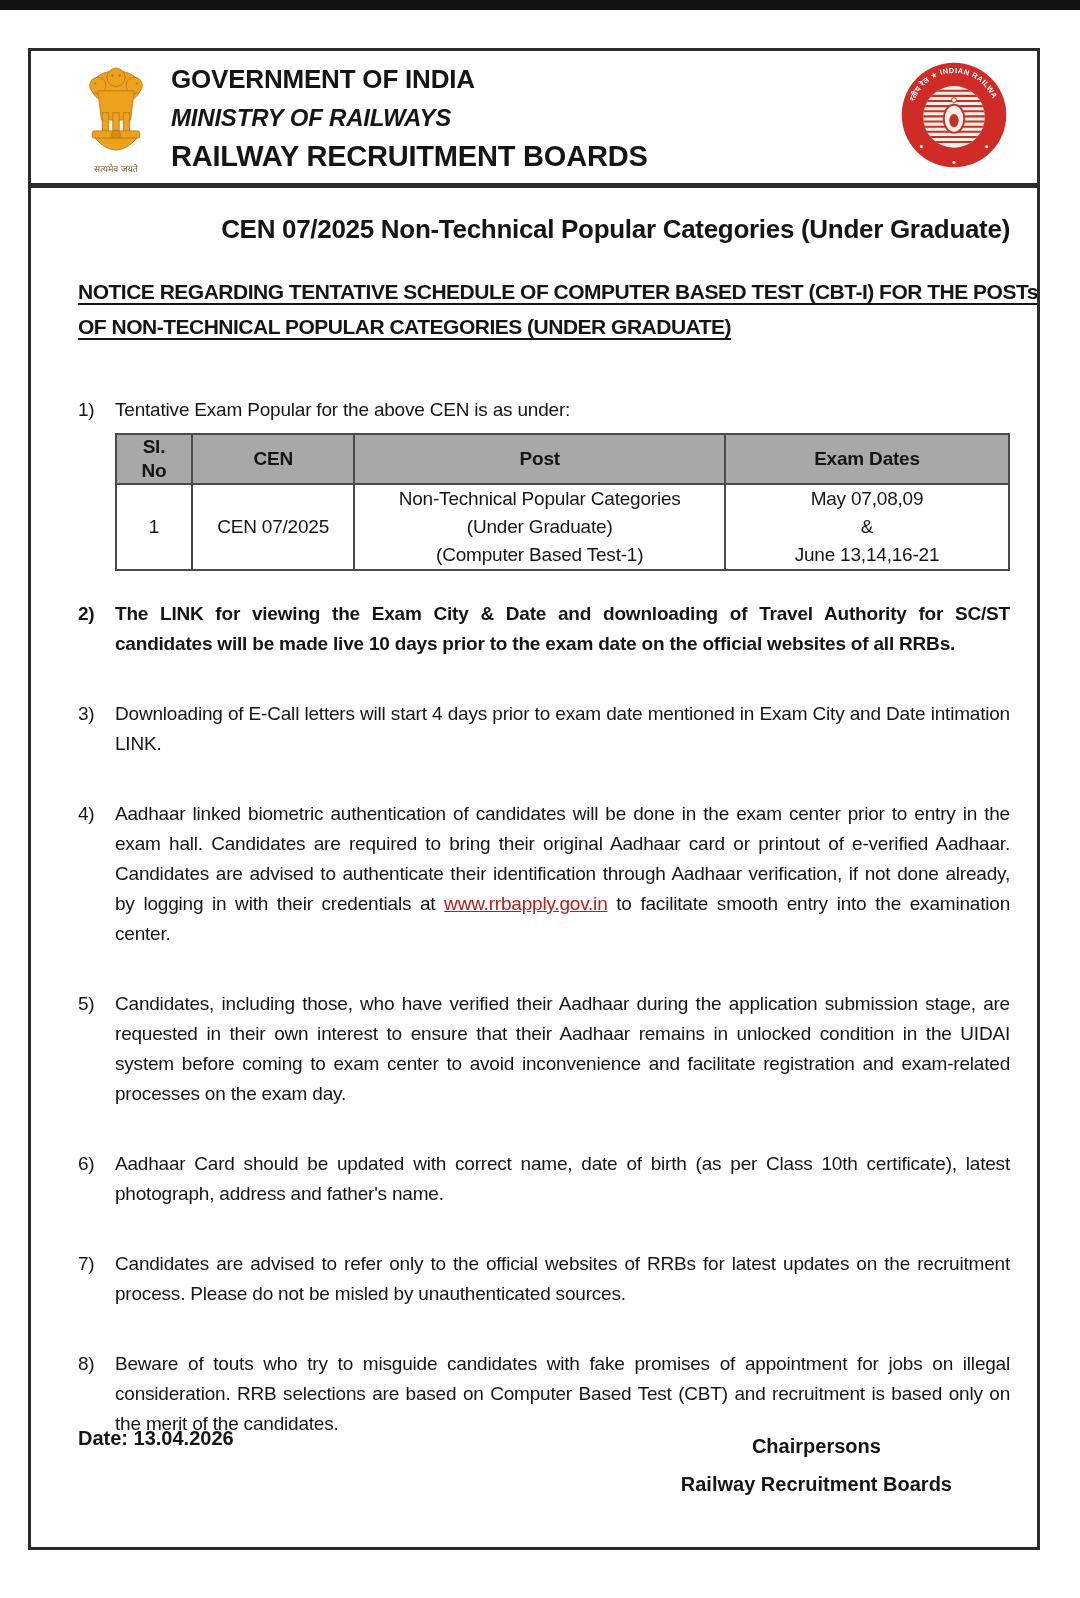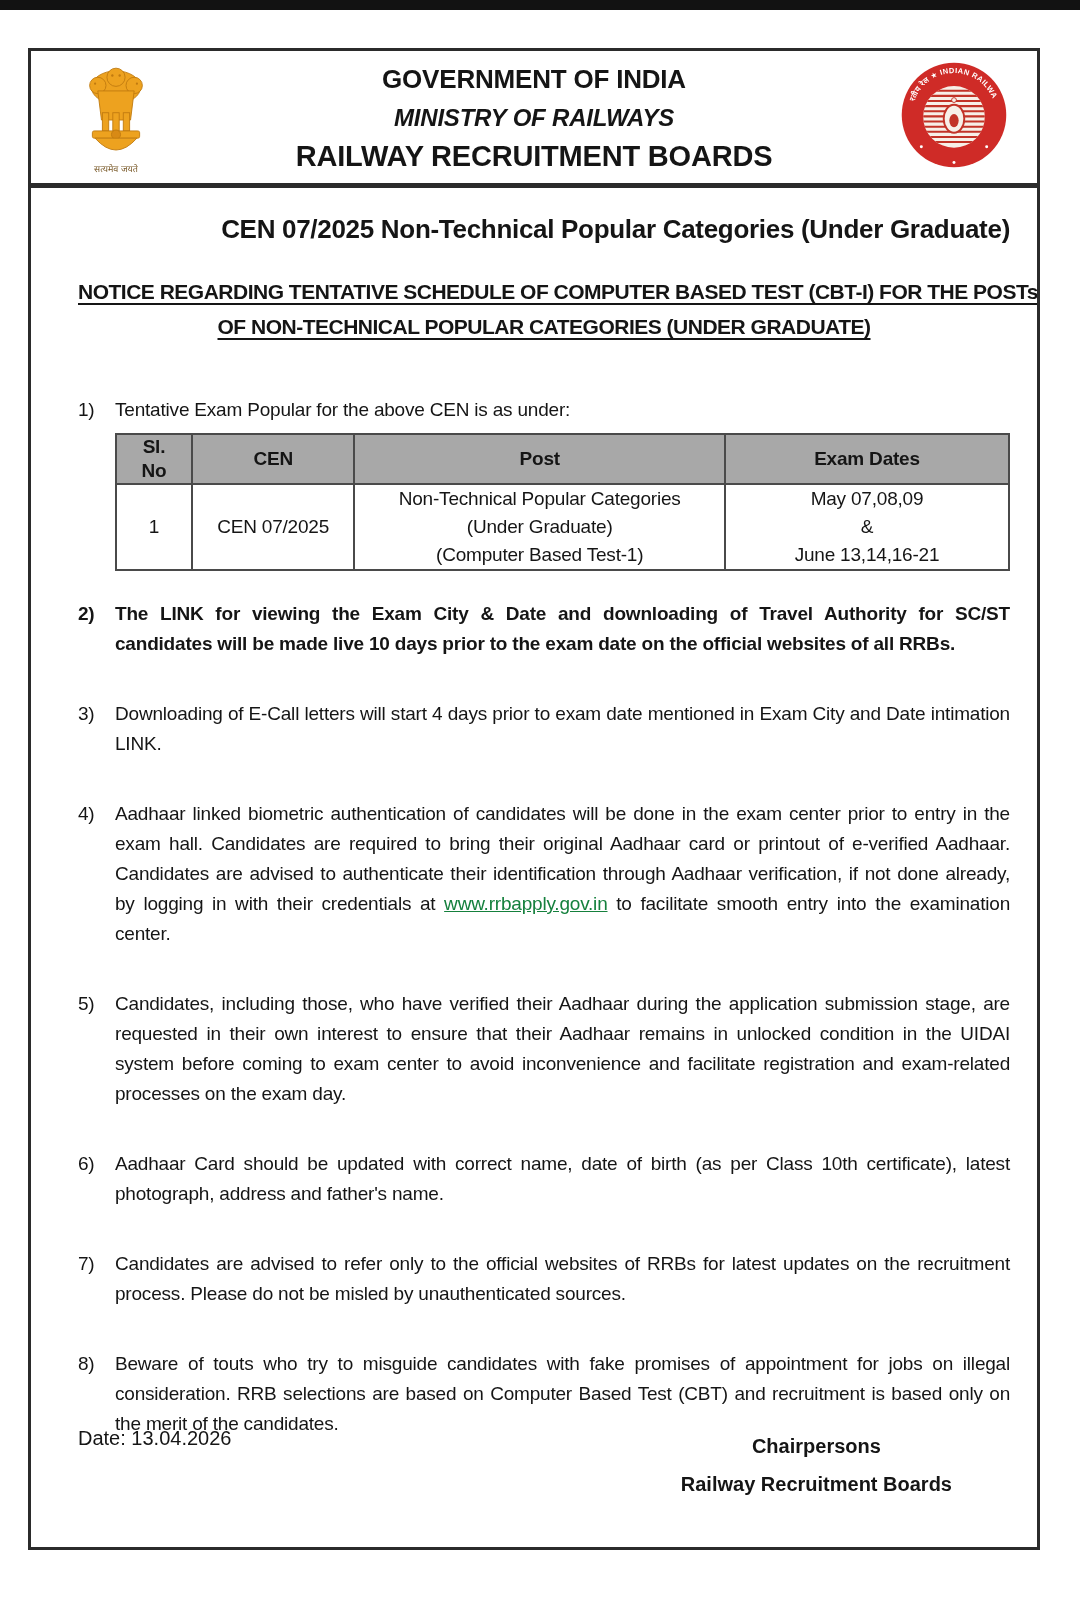--- a/index.html
+++ b/index.html
@@ -5,45 +5,45 @@
   * { margin:0; padding:0; box-sizing:border-box; }
   html,body { width:1080px; height:1598px; overflow:hidden; background:#ffffff;
     font-family:"Liberation Sans","DejaVu Sans",sans-serif; color:#151515; }
   .top-strip { position:absolute; left:0; top:0; width:1080px; height:10px; background:#121212; }
   .doc { position:absolute; left:28px; top:48px; width:1012px; height:1502px;
     border:3px solid #2b2b2b; background:#ffffff; overflow:hidden; }
   .doc-header { height:137px; border-bottom:5px solid #2b2b2b; display:flex;
     align-items:center; padding:4px 26px 4px 30px; }
   .emblem-wrap { width:110px; text-align:center; flex:0 0 auto; }
   .emblem-caption { font-size:9px; color:#7a5a2a; letter-spacing:0; margin-top:-2px; }
-  .header-titles { flex:1; text-align:center; padding-top:2px; }
+  .header-titles { flex:1; text-align:left; padding-top:2px; }
   .ht1 { font-size:26px; font-weight:700; letter-spacing:-0.2px; }
   .ht2 { font-size:24px; font-weight:700; margin-top:9px; letter-spacing:-0.2px;font-style:italic; }
   .ht3 { font-size:29px; font-weight:700; margin-top:8px; letter-spacing:-0.2px; }
   .rail-logo { flex:0 0 auto; width:114px; text-align:center; }
   .doc-body { position:relative; height:1357px; padding:26px 27px 0 47px; }
   .page-title { text-align:right; font-size:26px; font-weight:700; letter-spacing:-0.3px; }
-  .notice-heading { text-align:center; margin-top:30px; line-height:33px; white-space:nowrap; }
+  .notice-heading { text-align:left; margin-top:30px; line-height:33px; white-space:nowrap; }
   .notice-heading span { font-size:21px; font-weight:700; letter-spacing:-0.5px;
     text-decoration:underline; text-decoration-thickness:2px; text-underline-offset:4px; }
   .items { margin-top:50px; }
   .item { display:flex; margin-bottom:40px; font-size:19px; line-height:30px; letter-spacing:-0.2px; }
   .item .num { flex:0 0 37px; }
   .item .txt { flex:1; text-align:justify; }
   .item.bold { font-weight:700; }
   .exam-table { border-collapse:collapse; width:895px; margin:8px 0 -6px 37px; table-layout:fixed; }
   .exam-table th, .exam-table td { border:2px solid #4a4a4a; text-align:center;
     vertical-align:middle; font-size:19px; white-space:pre-line; line-height:24px; }
   .exam-table th { background:#a8a8a8; font-weight:700; height:48px; }
   .exam-table td { height:68px; line-height:28px; }
   .col-sl { width:8.5%; } .col-cen { width:18.2%; } .col-post { width:41.5%; } .col-dates { width:31.8%; }
-  a.doc-link { color:#15803d; text-decoration:underline; }
+  a.doc-link { color:#b91c1c; text-decoration:underline; }
   .footer-row { position:absolute; left:47px; right:27px; bottom:42px;
     display:flex; justify-content:space-between; align-items:flex-start; }
-  .footer-date { font-size:20px; font-weight:400; }
+  .footer-date { font-size:20px; font-weight:700; }
   .footer-sign { text-align:center; font-size:20px; font-weight:700; margin-right:58px; line-height:38px; }
 </style>
 </head>
 <body>
 
 <div class="top-strip"></div>
 
 <div class="doc">
 
   <div class="doc-header">

